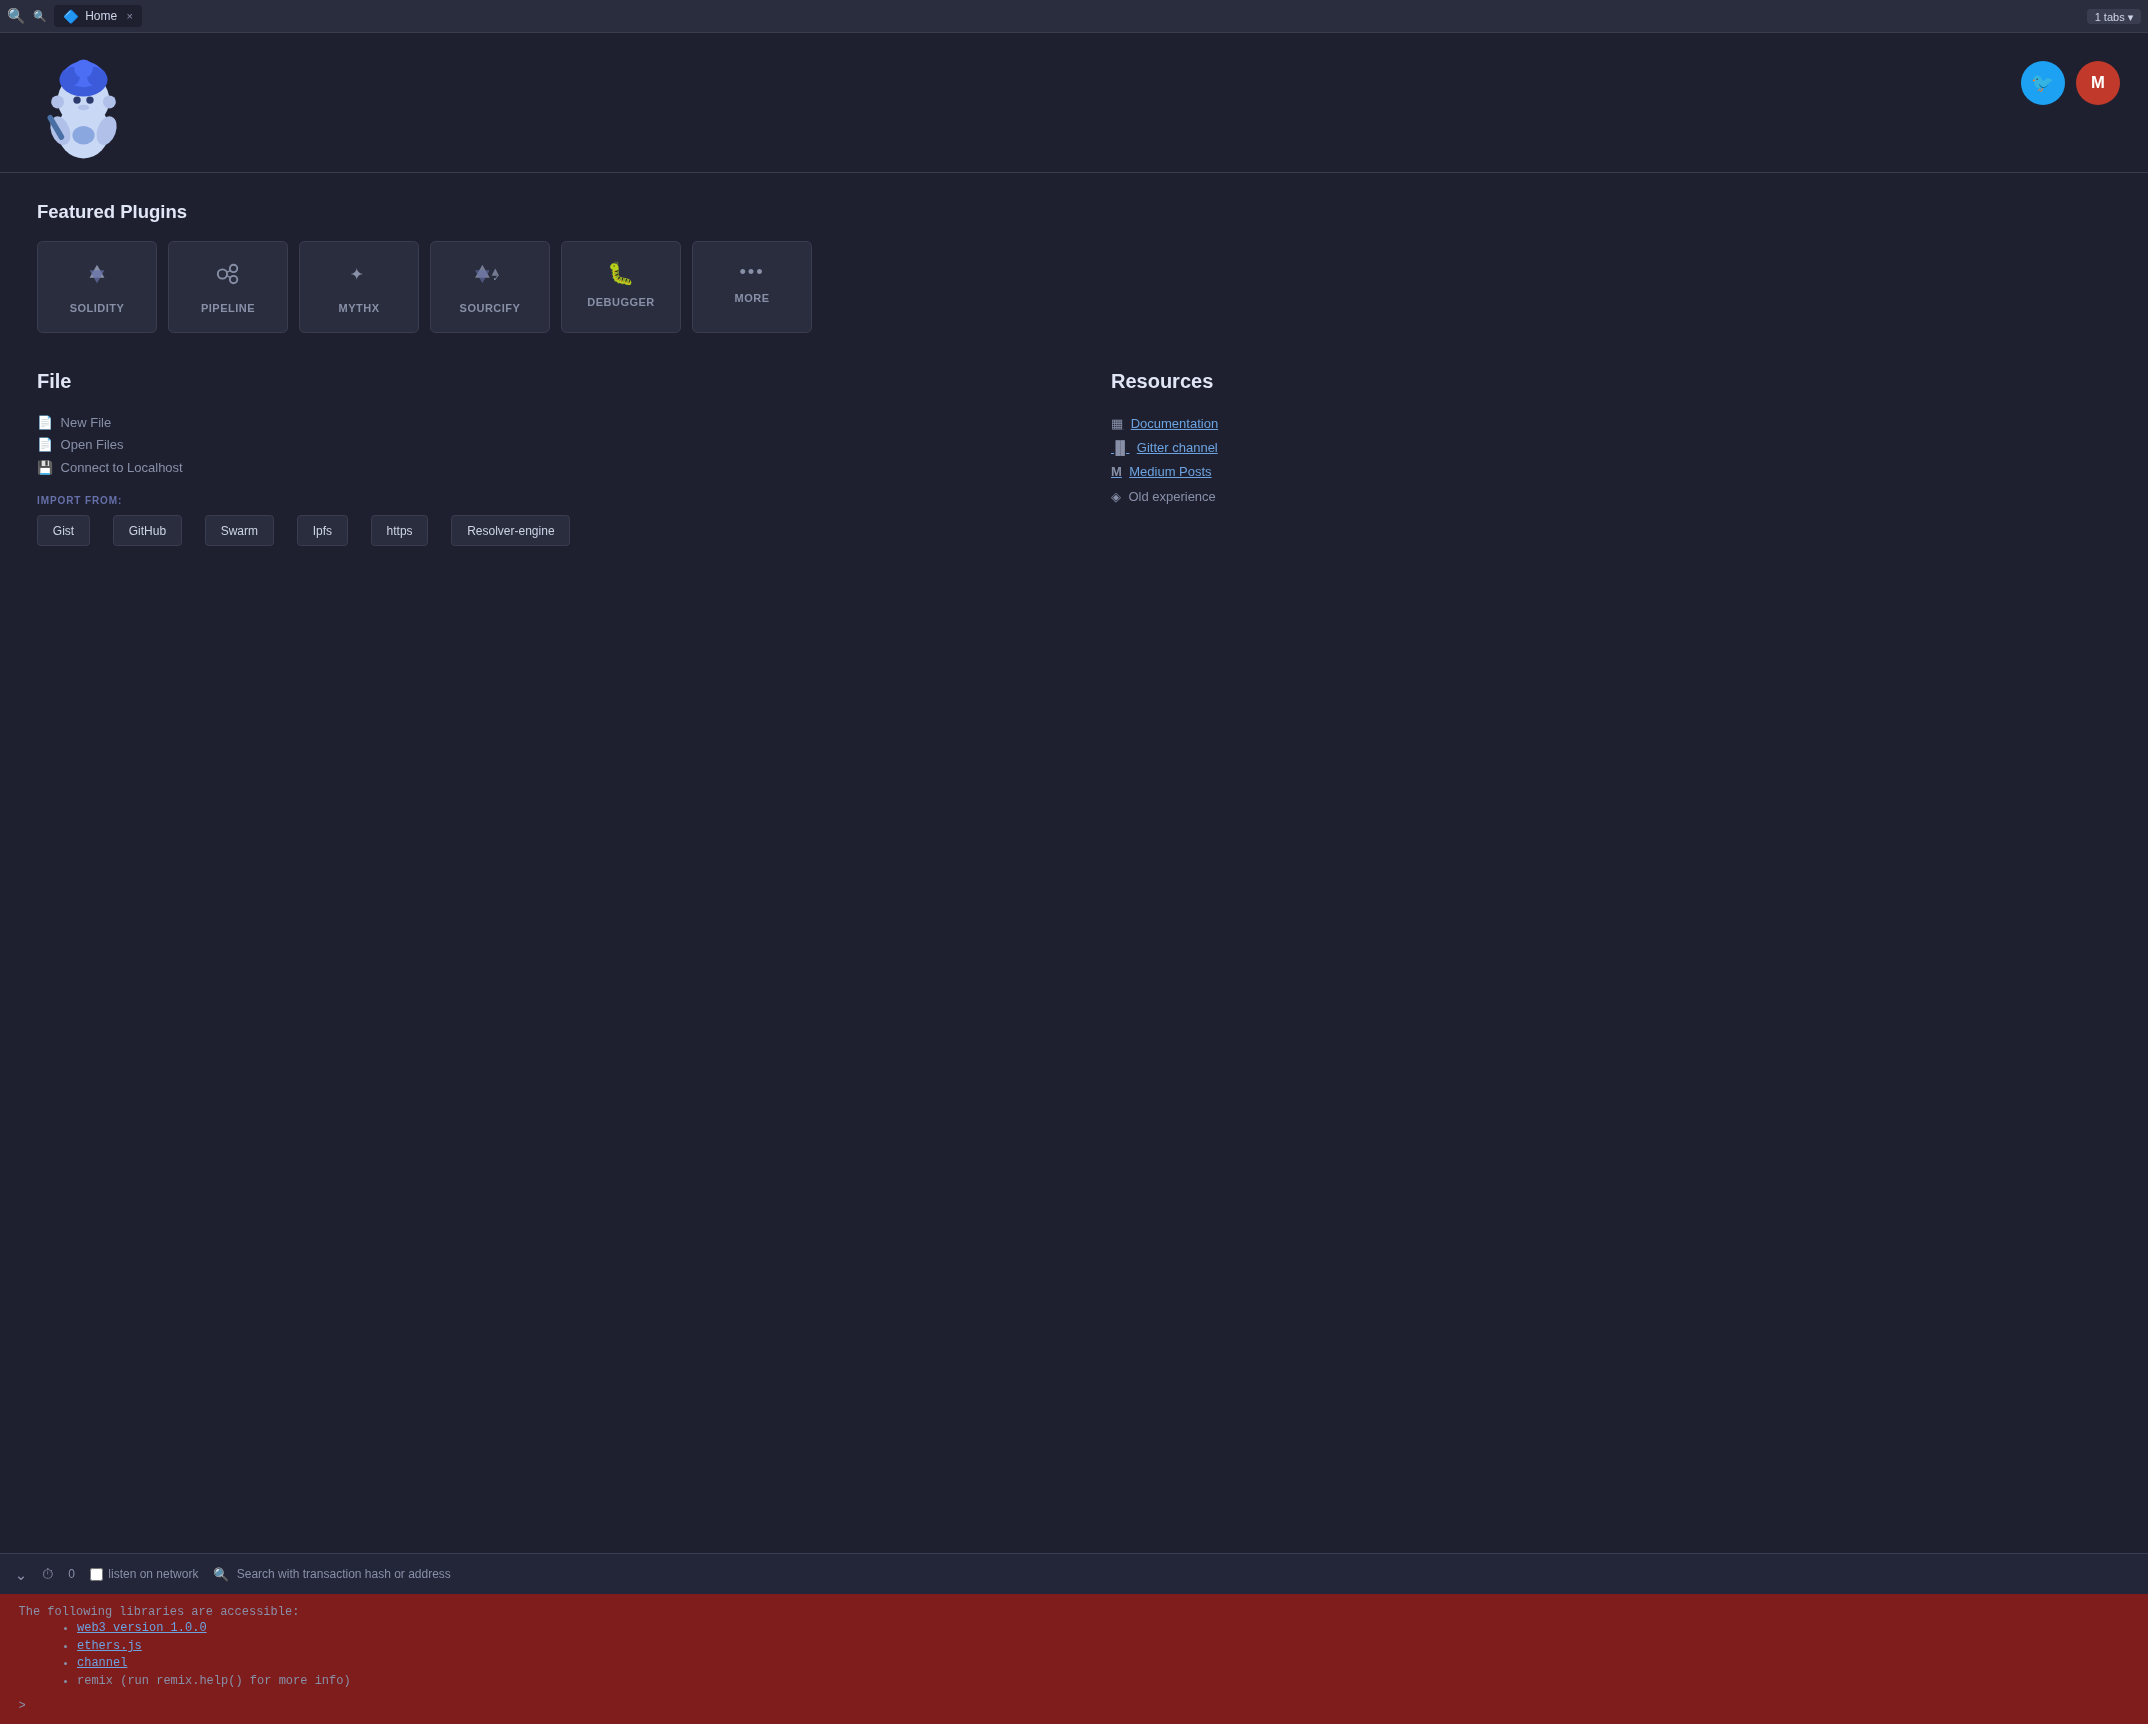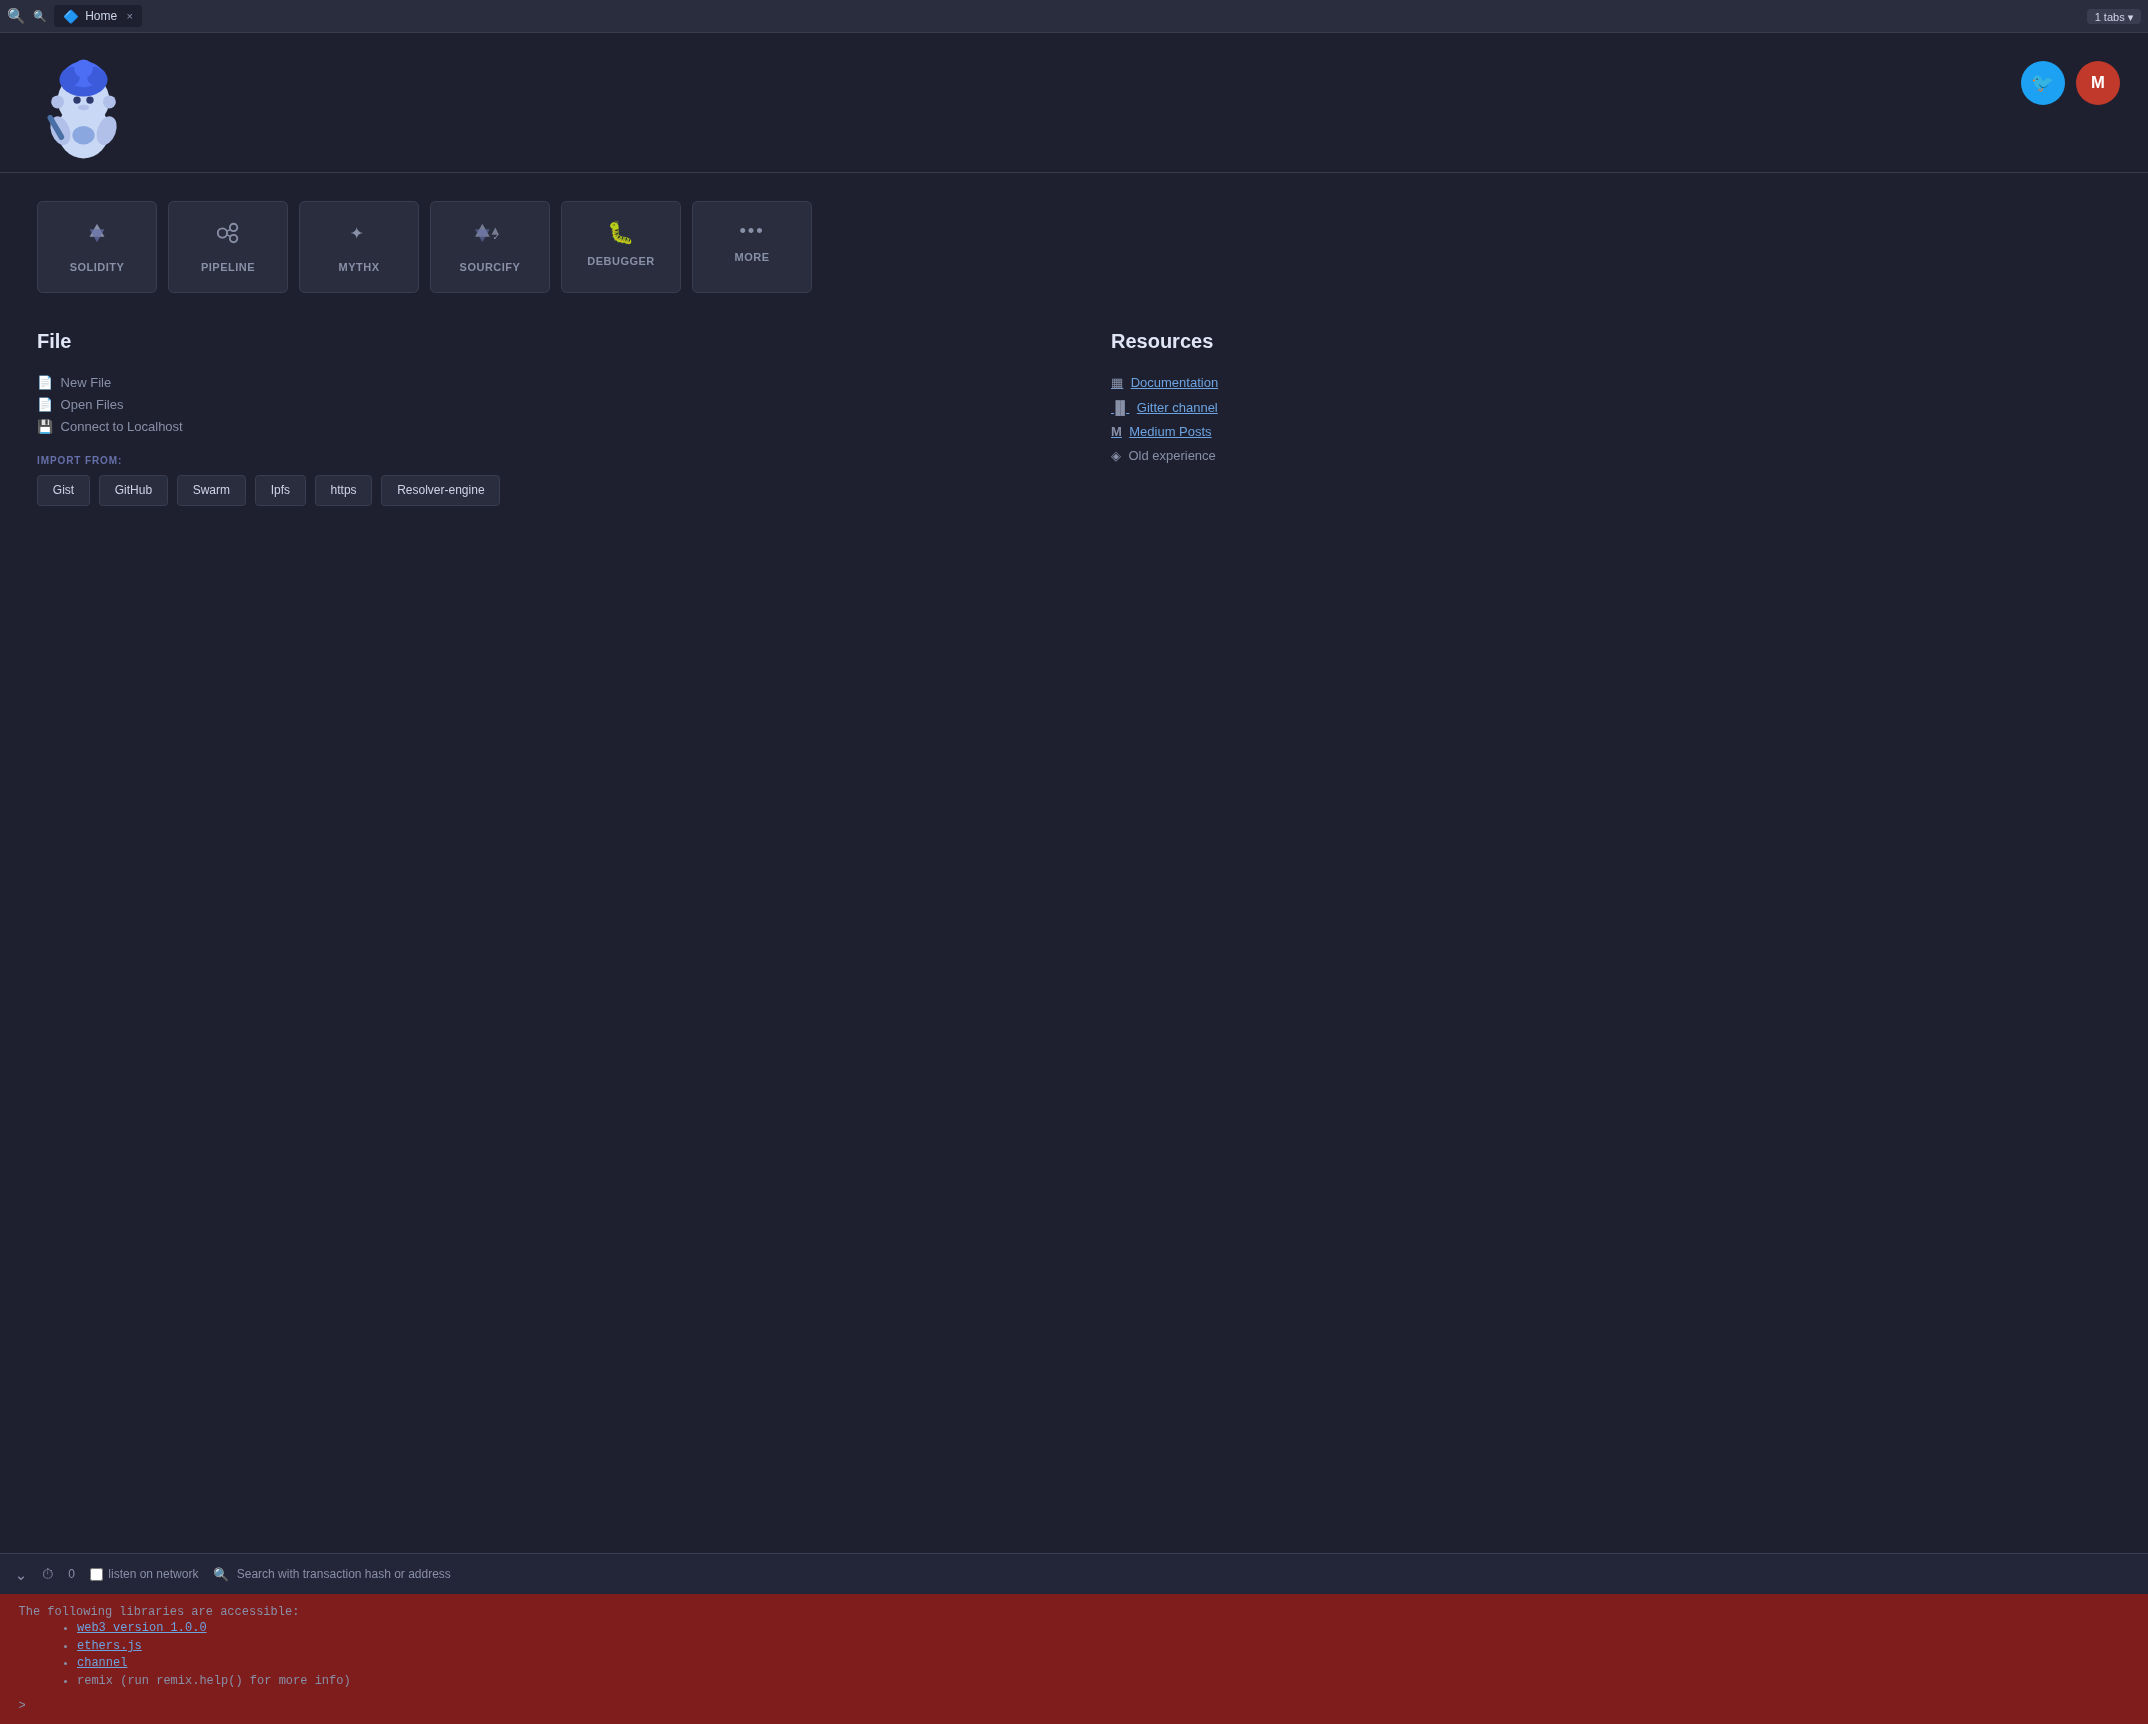--- a/index.html
+++ b/index.html
@@ -174,21 +174,21 @@
 
     .import-label {
       font-size: 10px;
       font-weight: 600;
       color: #6670a8;
       letter-spacing: 0.9px;
       margin: 16.6px 0 9.2px;
     }
     .import-buttons {
       display: flex;
-      gap: 9px;
+      gap: 23px;
       flex-wrap: wrap;
     }
     .import-btn {
       background: #2a2d3e;
       border: 0.9px solid #3a3d50;
       border-radius: 3.7px;
       padding: 7.4px 14.8px;
       color: #cdd4e6;
       font-size: 12px;
       cursor: pointer;
@@ -343,20 +343,21 @@
       </button>
       <button class="social-btn medium-btn">
         <span>M</span>
       </button>
     </div>
   </div>
 
   <div class="content-body">
 
     <div>
+      <div class="section-title">Featured Plugins</div>
       <div class="plugins-grid">
 
         <div class="plugin-card">
           <span class="plugin-icon">
             <svg width="26" height="26" viewBox="0 0 28 28" fill="none">
                 <path d="M14 4L22 18H6L14 4Z" fill="#8890a8"></path>
                 <path d="M14 24L6 10H22L14 24Z" fill="#6670a8" opacity="0.7"></path>
               </svg>
           </span>
           <span class="plugin-label">SOLIDITY</span>

